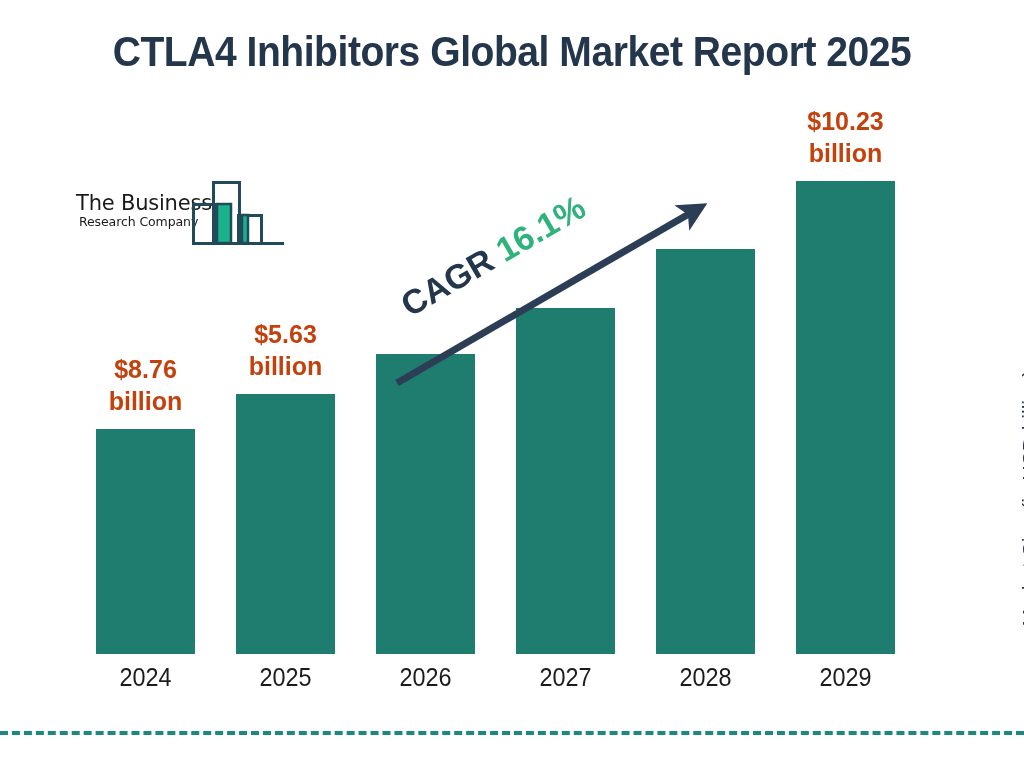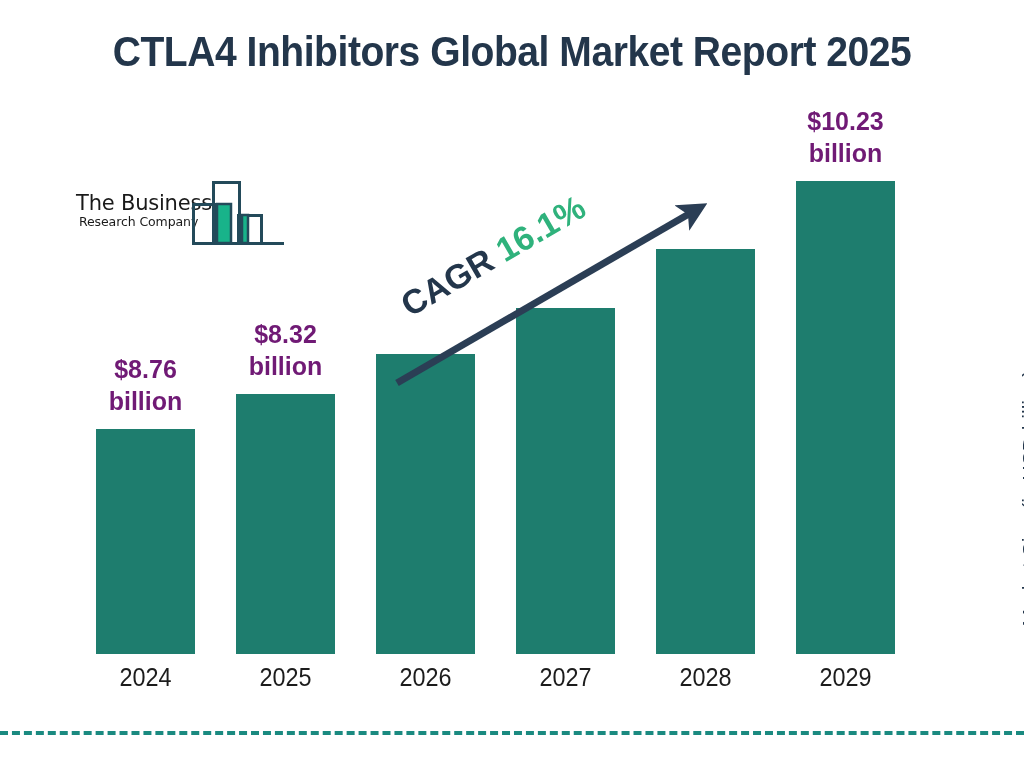--- a/index.html
+++ b/index.html
@@ -80,21 +80,21 @@
   .bar {
     position: absolute;
     background: #1e7d6e;
   }
 
   .bar-value {
     position: absolute;
     text-align: center;
     font-size: 25px;
     font-weight: bold;
-    color: #701a75;
+    color: #c2410c;
     line-height: 32px;
     white-space: nowrap;
   }
 
   .x-tick {
     position: absolute;
     text-align: center;
     font-family: "Liberation Sans Narrow", "Liberation Sans", sans-serif;
     font-size: 26px;
     color: #1c1c1c;
@@ -184,21 +184,21 @@
       <div class="bar" style="left: 516px; top: 307.673px; width: 99px; height: 346.327px; background: rgb(30, 125, 110);"></div>
       <div class="bar" style="left: 656px; top: 248.95px; width: 99px; height: 405.05px; background: rgb(30, 125, 110);"></div>
       <div class="bar" style="left: 796px; top: 180.98px; width: 99px; height: 473.02px; background: rgb(30, 125, 110);"></div>
     </div>
   <div id="labels-layer">
       <div class="bar-value" style="width: 150px; left: 70.5px; top: 352.818px;">
         <div>$8.76</div>
         <div>billion</div>
       </div>
       <div class="bar-value" style="width: 150px; left: 210.5px; top: 317.677px;">
-        <div>$8.32</div>
+        <div>$5.63</div>
         <div>billion</div>
       </div>
       <div class="bar-value" style="width: 150px; left: 770.5px; top: 104.98px;">
         <div>$10.23</div>
         <div>billion</div>
       </div>
     </div>
   <div id="ticks-layer">
       <div class="x-tick" style="width: 99px; left: 96px; top: 662px;">2024</div>
       <div class="x-tick" style="width: 99px; left: 236px; top: 662px;">2025</div>

